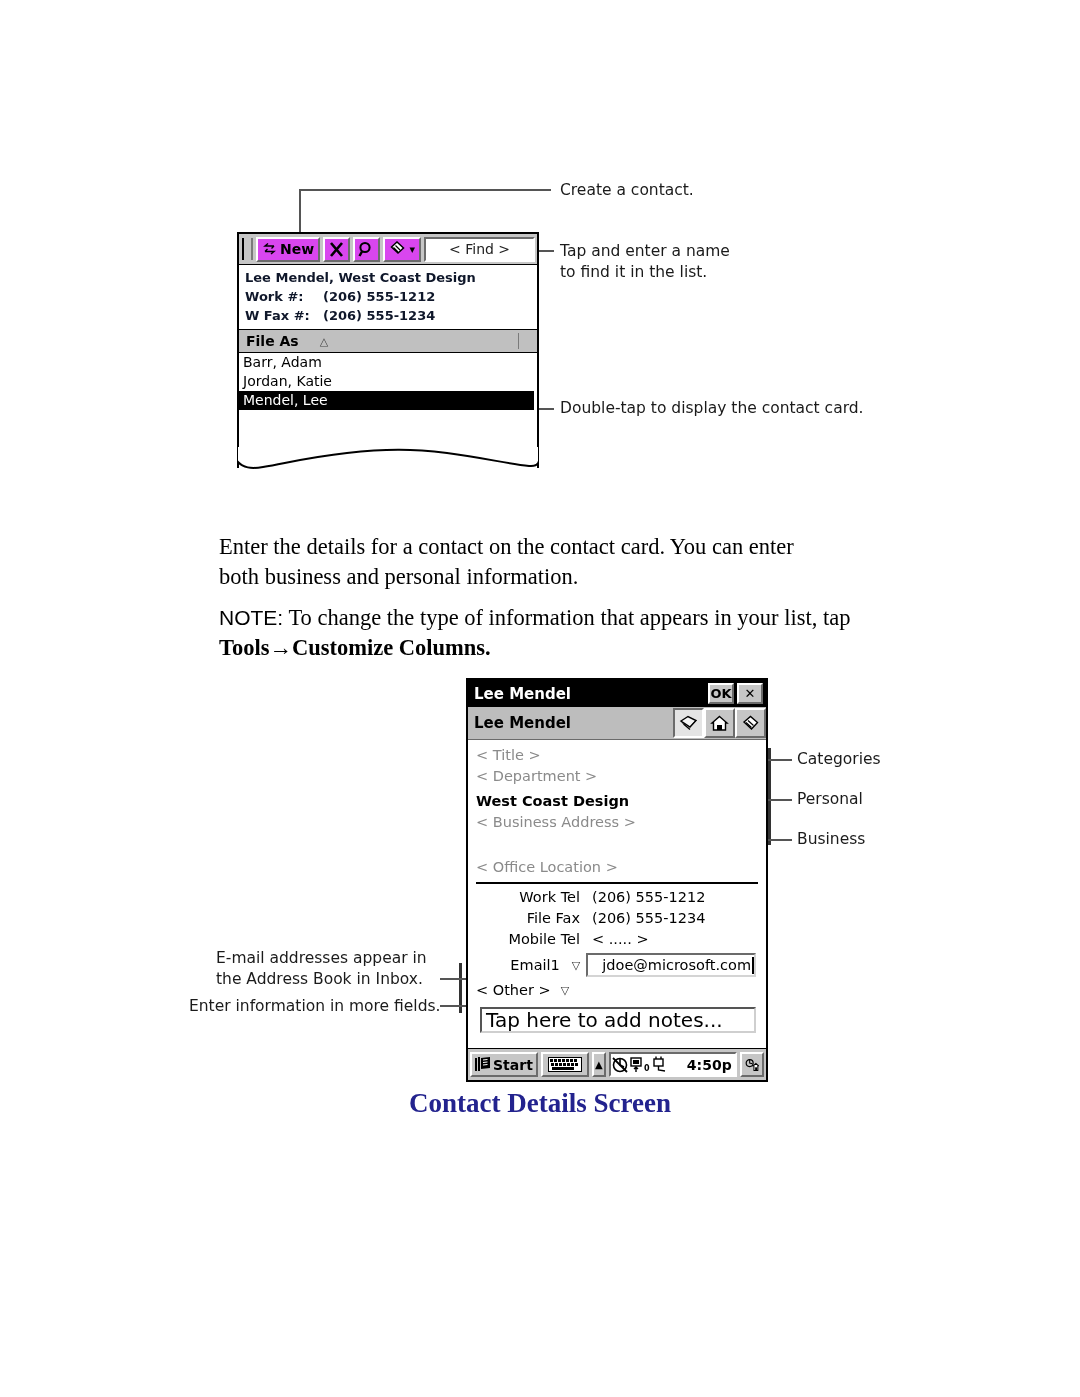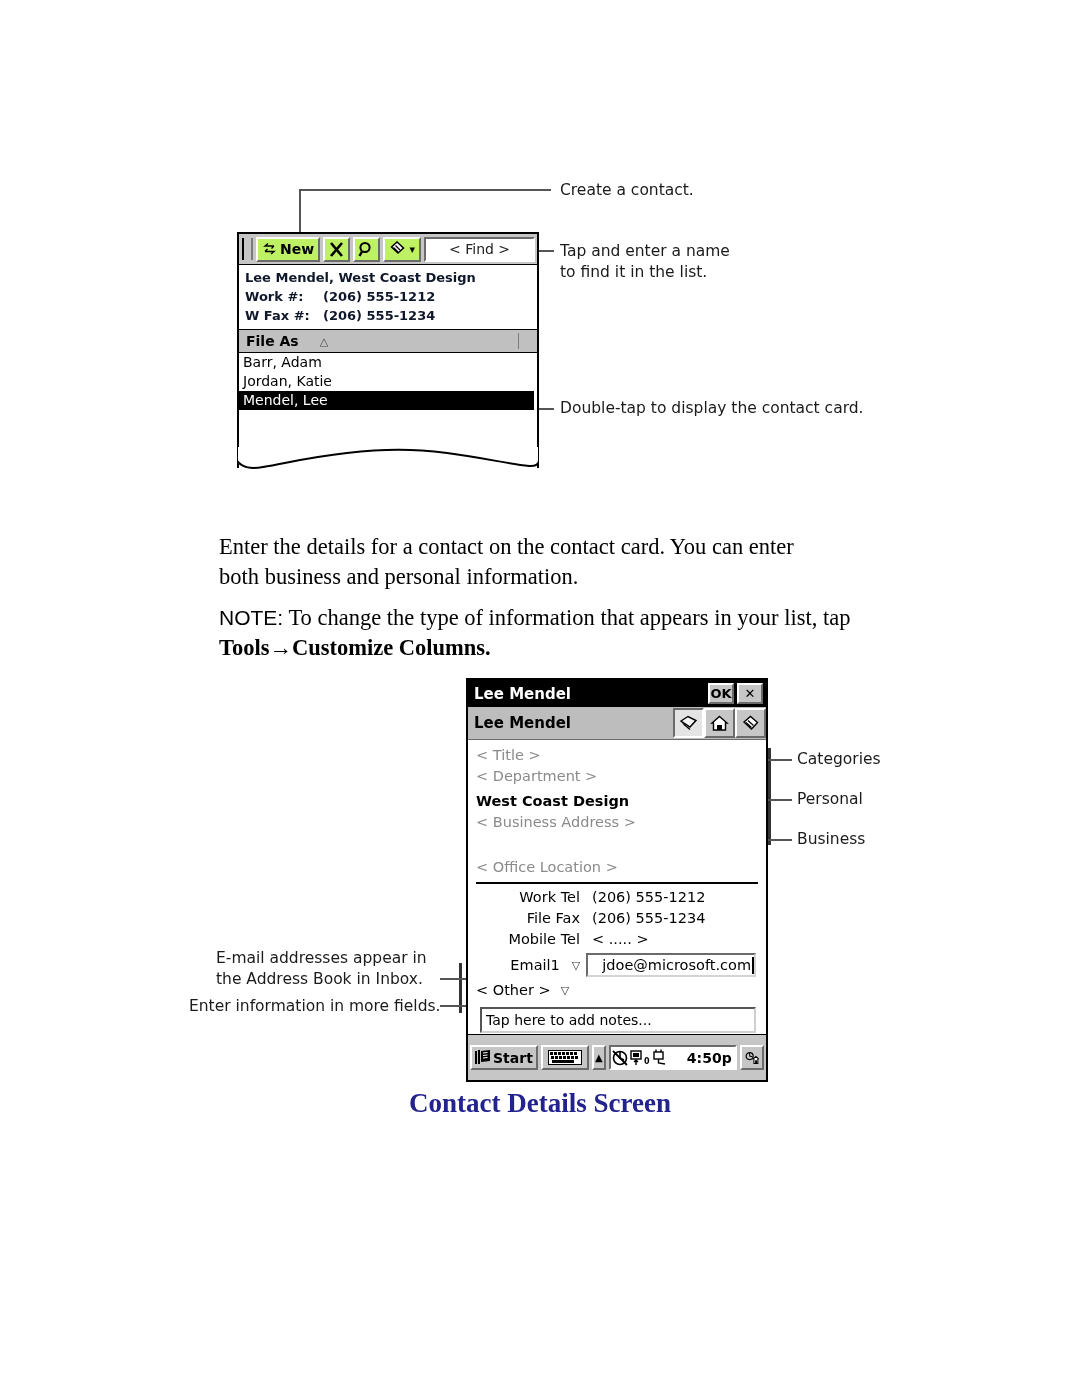--- a/index.html
+++ b/index.html
@@ -43,21 +43,21 @@
     height:31px;background:#c6c6c6;
     border-bottom:1px solid #000;
     display:flex;align-items:center;
     padding:0 2px;
     box-sizing:border-box;
   }
   .grip{width:7px;height:22px;margin:0 3px 0 1px;
     border-left:2px solid #000;border-right:2px solid #7a7a7a;}
   .tbtn{
     height:25px;min-width:27px;
-    background:#bef264;
+    background:#d946ef;
     border-top:2px solid #ffffff;border-left:2px solid #ffffff;
     border-right:2px solid #6b6b6b;border-bottom:2px solid #6b6b6b;
     display:flex;align-items:center;justify-content:center;
     box-sizing:border-box;margin-right:3px;
     font-family:"DejaVu Sans", sans-serif;
     font-size:14px;font-weight:bold;color:#000;
   }
   .newbtn{padding:0 4px;}
   .findbox{
     flex:1;height:25px;background:#fff;
@@ -159,24 +159,24 @@
     border-right:2px solid #d4d4d4;border-bottom:2px solid #d4d4d4;
     box-sizing:border-box;display:flex;align-items:center;
     padding-left:14px;font-size:14.5px;color:#000;position:relative;
   }
   .cursor{width:2px;height:17px;background:#000;margin-left:1px;}
   .notes{
     margin:6px 10px 0 12px;height:26px;background:#fff;
     border-top:2px solid #555;border-left:2px solid #555;
     border-right:2px solid #cfcfcf;border-bottom:2px solid #cfcfcf;
     box-sizing:border-box;display:flex;align-items:center;padding-left:4px;
-    font-family:"DejaVu Sans", sans-serif;font-size:14px;color:#000;
+    font-family:"DejaVu Sans", sans-serif;font-size:20px;color:#000;
   }
   .taskbar{
-    position:absolute;left:0;bottom:0;width:100%;height:46px;
+    position:absolute;left:0;bottom:0;width:100%;height:32px;
     background:#c6c6c6;border-top:1px solid #000;
     display:flex;align-items:center;padding:0 2px;box-sizing:border-box;
   }
   .tkbtn{
     height:25px;background:#c6c6c6;
     border-top:2px solid #fff;border-left:2px solid #fff;
     border-right:2px solid #6b6b6b;border-bottom:2px solid #6b6b6b;
     box-sizing:border-box;display:flex;align-items:center;justify-content:center;
     margin-right:3px;font-family:"DejaVu Sans", sans-serif;
     font-weight:bold;font-size:14px;color:#000;padding:0 3px;gap:2px;

